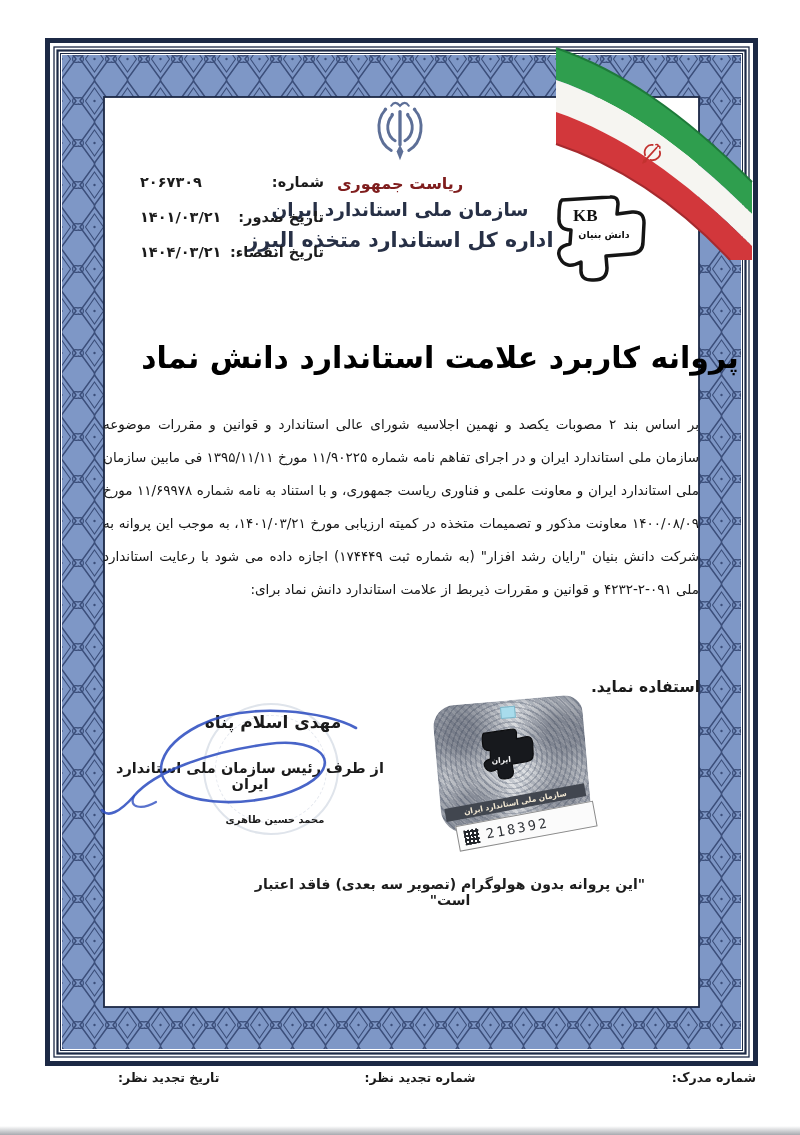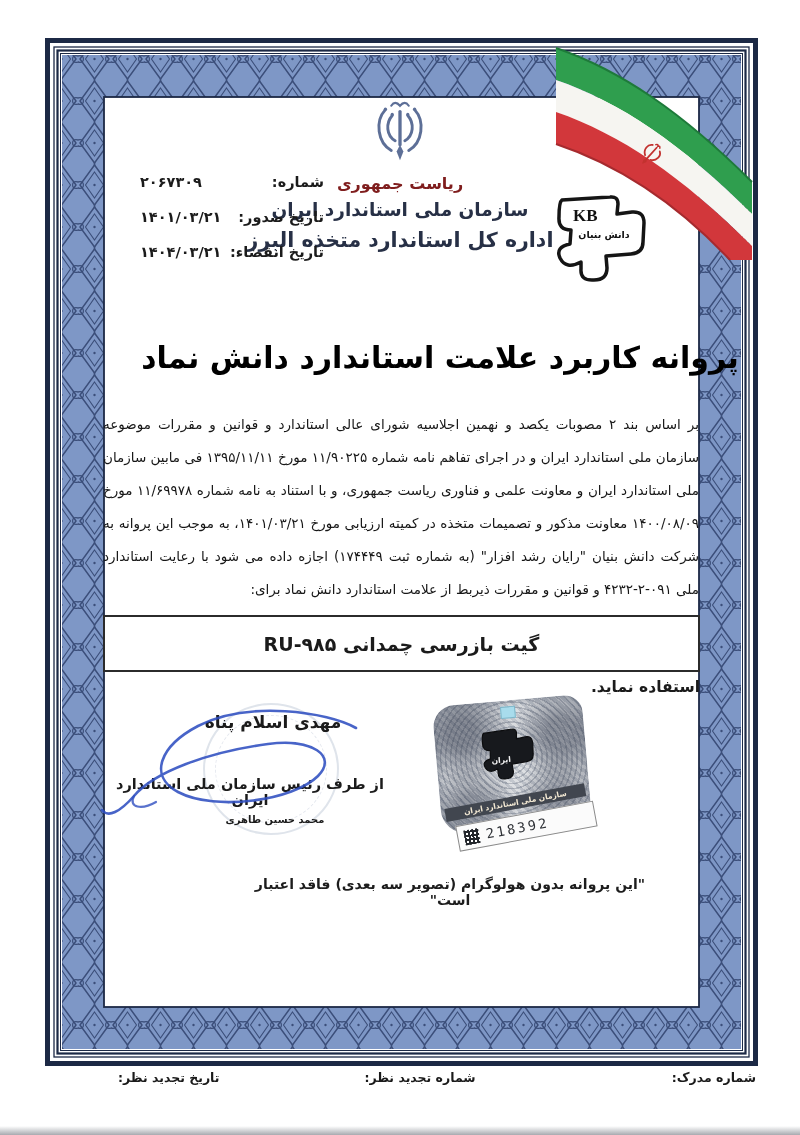--- a/index.html
+++ b/index.html
@@ -38,21 +38,21 @@
 
   .usage-line{left:540px;top:678px;width:160px;text-align:right;direction:rtl;
               font-size:15.5px;font-weight:bold;}
 
   
   .stamp-ghost{left:203px;top:703px;width:132px;height:128px;border-radius:50%;
                border:2px solid rgba(110,130,165,.22);}
   .stamp-ghost-inner{position:absolute;left:10px;top:10px;right:10px;bottom:10px;
                border-radius:50%;border:1.5px dashed rgba(110,130,165,.18);}
   .sig-top{left:168px;top:712px;width:210px;text-align:center;font-size:17px;font-weight:bold;direction:rtl;}
-  .sig-behalf{left:100px;top:776px;width:300px;text-align:center;font-size:14.5px;font-weight:bold;direction:rtl;}
+  .sig-behalf{left:100px;top:760px;width:300px;text-align:center;font-size:14.5px;font-weight:bold;direction:rtl;}
   .sig-bottom{left:185px;top:814px;width:180px;text-align:center;font-size:10px;font-weight:bold;direction:rtl;}
   .sig-svg{left:98px;top:698px;}
 
   
   .holo{left:436px;top:698px;width:158px;height:156px;transform:rotate(-5deg);}
   .holo-bg{position:absolute;left:2px;top:2px;width:150px;height:128px;border-radius:22px 18px 20px 24px;
     background-color:#d3d6da;
     background-image:
       radial-gradient(circle at 18% 22%, rgba(45,52,70,.5) 0 9%, rgba(45,52,70,0) 34%),
       radial-gradient(circle at 85% 30%, rgba(45,52,70,.45) 0 10%, rgba(45,52,70,0) 32%),
@@ -164,23 +164,20 @@
       <path d="M12,16 C30,6 30,-18 16,-26"></path>
       <path d="M-9,-34 Q-4,-42 0,-34 Q4,-42 9,-34" stroke-width="5"></path>
       <path d="M0,22 L-5,31 L0,42 L5,31 Z" fill="#c2322f" stroke-width="2"></path>
     </g>
   </svg>
 
   <div class="abs cert-title">پروانه کاربرد علامت استاندارد دانش نماد</div>
 
   <div class="abs cert-body">بر اساس بند ۲ مصوبات یکصد و نهمین اجلاسیه شورای عالی استاندارد و قوانین و مقررات موضوعه سازمان ملی استاندارد ایران و در اجرای تفاهم نامه شماره ۱۱/۹۰۲۲۵ مورخ ۱۳۹۵/۱۱/۱۱ فی مابین سازمان ملی استاندارد ایران و معاونت علمی و فناوری ریاست جمهوری، و با استناد به نامه شماره ۱۱/۶۹۹۷۸ مورخ ۱۴۰۰/۰۸/۰۹ معاونت مذکور و تصمیمات متخذه در کمیته ارزیابی مورخ ۱۴۰۱/۰۳/۲۱، به موجب این پروانه به شرکت دانش بنیان "رایان رشد افزار" (به شماره ثبت ۱۷۴۴۴۹) اجازه داده می شود با رعایت استاندارد ملی ۰۹۱-۲-۴۲۳۲ و قوانین و مقررات ذیربط از علامت استاندارد دانش نماد برای:</div>
 
-  <div class="abs product-box">
-    <span class="product-name">گیت بازرسی چمدانی RU-۹۸۵</span>
-  </div>
 
   <div class="abs usage-line">استفاده نماید.</div>
 
   <div class="abs stamp-ghost">
     <div class="stamp-ghost-inner"></div>
   </div>
 
   <div class="abs sig-top">مهدی اسلام پناه</div>
   <div class="abs sig-behalf">از طرف رئیس سازمان ملی استاندارد ایران</div>
   <div class="abs sig-bottom">محمد حسین طاهری</div>

